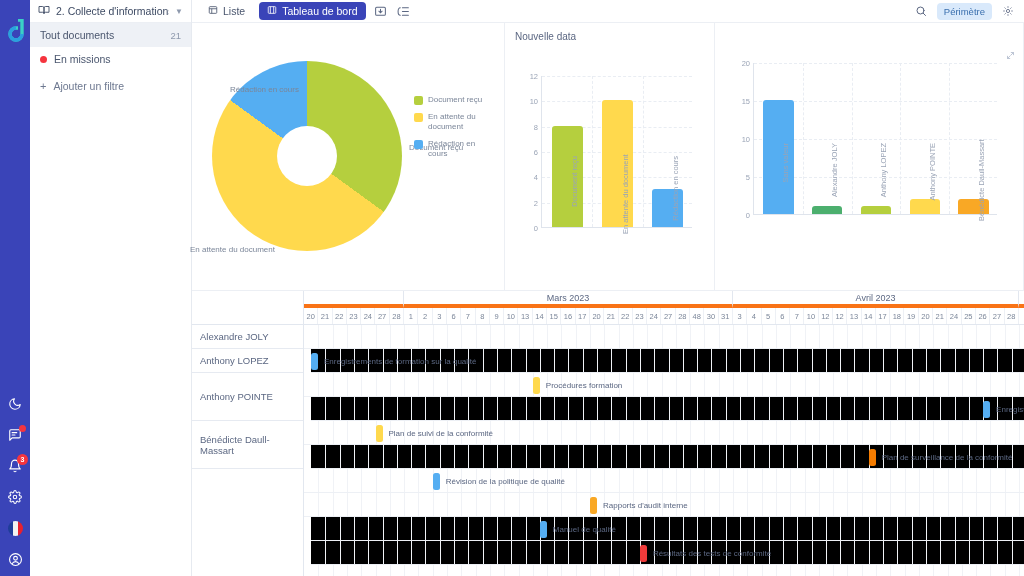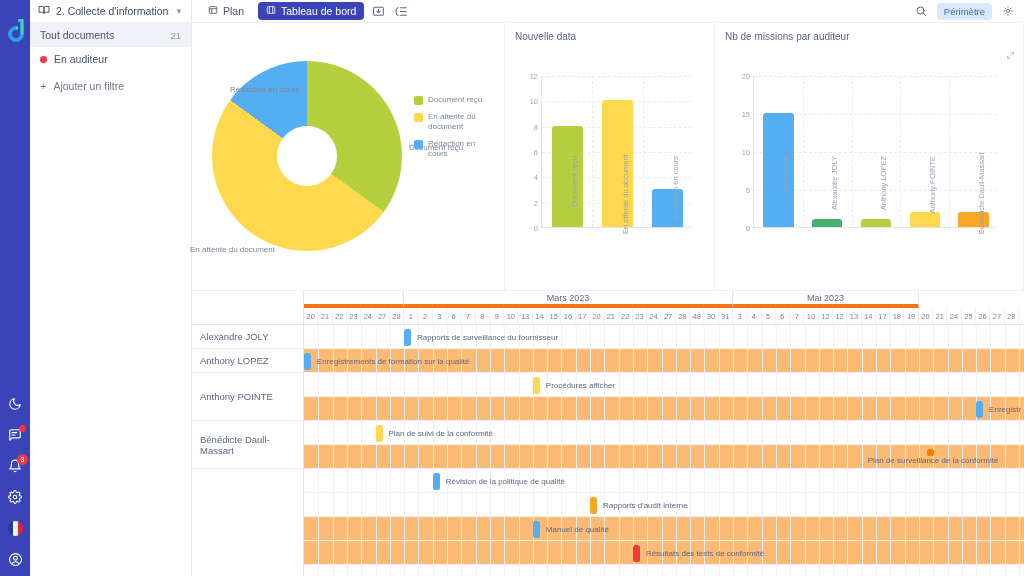--- a/index.html
+++ b/index.html
@@ -98,21 +98,21 @@
   }
   .g-right { flex:1; position:relative; overflow:hidden; }
   .months { display:flex; height:17px; }
   .mcell { border-right:1px solid #e2e7ef; border-bottom:4px solid #f97316; font-size:9px; color:#5b6782;
            display:flex; align-items:center; justify-content:center; }
   .days { display:flex; height:17px; border-bottom:1px solid #e2e7ef; }
   .dcell { border-right:1px solid #edf0f5; font-size:7.5px; color:#7b8699;
            display:flex; align-items:center; justify-content:center; flex:0 0 14.3px; }
   .rows { position:relative; }
   .grow { position:relative; height:24px; border-bottom:1px solid #edf0f5; }
-  .grow.alt { background:#fdba74; }
+  .grow.alt { background:#000000;margin-left:7px; }
   .grow .vgrid { position:absolute; top:0; bottom:0; border-left:1px solid #f0f2f6;}
   .task { position:absolute; top:4px; height:17px; display:flex; align-items:center; }
   .task .chip { width:7px; height:17px; border-radius:2.5px; flex:0 0 7px; }
   .task .tname { margin-left:6px; font-size:8px; color:#5b6782; white-space:nowrap; }
 </style>
 </head>
 <body>
 
 <div id="app">
 
@@ -177,39 +177,39 @@
       <span class="title">2. Collecte d'informations</span>
       <span class="chev">▼</span>
     </div>
 
     <div class="filter-row active">
       <span>Tout documents</span>
       <span class="count">21</span>
     </div>
     <div class="filter-row">
       <span class="reddot"></span>
-      <span>En auditeur</span>
+      <span>En missions</span>
     </div>
     <div class="add-filter">
       <span class="plus">+</span>
       <span>Ajouter un filtre</span>
     </div>
   </div>
 
   <div class="main">
 
     <div class="topbar">
       <div class="tab">
         <span>
           <svg width="10" height="10" viewBox="0 0 24 24" fill="none" stroke="#4a566e" stroke-width="2">
               <rect x="3" y="4" width="18" height="16" rx="2"></rect>
               <path d="M3 9h18M9 9v11"></path>
             </svg>
         </span>
-        <span>Plan</span>
+        <span>Liste</span>
       </div>
       <div class="tab active">
         <span>
           <svg width="10" height="10" viewBox="0 0 24 24" fill="none" stroke="#ffffff" stroke-width="2">
               <rect x="3" y="4" width="18" height="16" rx="2"></rect>
               <path d="M8 4v16M16 4v16"></path>
             </svg>
         </span>
         <span>Tableau de bord</span>
       </div>
@@ -295,21 +295,20 @@
                 <div class="bar" style="left: 59.8967px; width: 31.2067px; height: 126.667px; background: rgb(255, 217, 77);"></div>
                 <div class="xlab" style="left: 78.5px; top: 158px; width: 78px;">En attente du document</div>
                 <div class="bar" style="left: 110.23px; width: 31.2067px; height: 38px; background: rgb(85, 174, 242);"></div>
                 <div class="xlab" style="left: 128.833px; top: 158px; width: 78px;">Rédaction en cours</div>
               </div>
             </div>
         </div>
       </div>
 
       <div class="card c3">
-        <div class="card-title">Nb de missions par auditeur</div>
         <div class="expand-ico">
           <svg width="9" height="9" viewBox="0 0 24 24" fill="none" stroke="#b7c0d0" stroke-width="2.4" stroke-linecap="round">
               <path d="M14 4h6v6M20 4l-7 7M10 20H4v-6M4 20l7-7"></path>
             </svg>
         </div>
         <div class="chart-area">
           <div class="bc">
               <div class="plot" id="plot2" style="left:28px; right:12px; top:8px; height:152px;">
                 <div class="gl" style="top: 152px; border-top-color: transparent;"></div>
                 <div class="ytick" style="top: 152px;">0</div>
@@ -349,20 +348,21 @@
             <div class="g-grp" style="height: 24px;">Anthony LOPEZ</div>
             <div class="g-grp" style="height: 48px;">Anthony POINTE</div>
             <div class="g-grp" style="height: 48px;">Bénédicte Daull-Massart</div>
             <div class="g-grp" style="height: 120px;"></div>
           </div>
       </div>
       <div class="g-right">
         <div class="months" id="months">
             <div class="mcell" style="flex: 0 0 100.1px;"></div>
             <div class="mcell" style="flex: 0 0 328.9px;">Mars 2023</div>
+            <div class="mcell" style="flex: 0 0 286px;">Avril 2023</div>
             <div class="mcell" style="flex: 0 0 185.9px;">Mai 2023</div>
           </div>
         <div class="days" id="days">
             <div class="dcell">20</div>
             <div class="dcell">21</div>
             <div class="dcell">22</div>
             <div class="dcell">23</div>
             <div class="dcell">24</div>
             <div class="dcell">27</div>
             <div class="dcell">28</div>
@@ -456,24 +456,20 @@
               <div class="vgrid" style="left: 586.3px;"></div>
               <div class="vgrid" style="left: 600.6px;"></div>
               <div class="vgrid" style="left: 614.9px;"></div>
               <div class="vgrid" style="left: 629.2px;"></div>
               <div class="vgrid" style="left: 643.5px;"></div>
               <div class="vgrid" style="left: 657.8px;"></div>
               <div class="vgrid" style="left: 672.1px;"></div>
               <div class="vgrid" style="left: 686.4px;"></div>
               <div class="vgrid" style="left: 700.7px;"></div>
               <div class="vgrid" style="left: 715px;"></div>
-              <div class="task" style="left: 100.1px;">
-                <span class="chip" style="background: rgb(85, 174, 242);"></span>
-                <span class="tname">Rapports de surveillance du fournisseur</span>
-              </div>
             </div>
             <div style="height: 0px;"></div>
             <div class="grow alt">
               <div class="vgrid" style="left: 14.3px;"></div>
               <div class="vgrid" style="left: 28.6px;"></div>
               <div class="vgrid" style="left: 42.9px;"></div>
               <div class="vgrid" style="left: 57.2px;"></div>
               <div class="vgrid" style="left: 71.5px;"></div>
               <div class="vgrid" style="left: 85.8px;"></div>
               <div class="vgrid" style="left: 100.1px;"></div>
@@ -572,21 +568,21 @@
               <div class="vgrid" style="left: 614.9px;"></div>
               <div class="vgrid" style="left: 629.2px;"></div>
               <div class="vgrid" style="left: 643.5px;"></div>
               <div class="vgrid" style="left: 657.8px;"></div>
               <div class="vgrid" style="left: 672.1px;"></div>
               <div class="vgrid" style="left: 686.4px;"></div>
               <div class="vgrid" style="left: 700.7px;"></div>
               <div class="vgrid" style="left: 715px;"></div>
               <div class="task" style="left: 228.8px;">
                 <span class="chip" style="background: rgb(255, 217, 77);"></span>
-                <span class="tname">Procédures afficher</span>
+                <span class="tname">Procédures formation</span>
               </div>
             </div>
             <div class="grow alt">
               <div class="vgrid" style="left: 14.3px;"></div>
               <div class="vgrid" style="left: 28.6px;"></div>
               <div class="vgrid" style="left: 42.9px;"></div>
               <div class="vgrid" style="left: 57.2px;"></div>
               <div class="vgrid" style="left: 71.5px;"></div>
               <div class="vgrid" style="left: 85.8px;"></div>
               <div class="vgrid" style="left: 100.1px;"></div>
@@ -739,21 +735,21 @@
               <div class="vgrid" style="left: 586.3px;"></div>
               <div class="vgrid" style="left: 600.6px;"></div>
               <div class="vgrid" style="left: 614.9px;"></div>
               <div class="vgrid" style="left: 629.2px;"></div>
               <div class="vgrid" style="left: 643.5px;"></div>
               <div class="vgrid" style="left: 657.8px;"></div>
               <div class="vgrid" style="left: 672.1px;"></div>
               <div class="vgrid" style="left: 686.4px;"></div>
               <div class="vgrid" style="left: 700.7px;"></div>
               <div class="vgrid" style="left: 715px;"></div>
-              <div class="task" style="left: 557.7px; flex-direction: column;">
+              <div class="task" style="left: 557.7px;">
                 <span class="chip" style="background: rgb(245, 124, 0);"></span>
                 <span class="tname">Plan de surveillance de la conformité</span>
               </div>
             </div>
             <div style="height: 0px;"></div>
             <div class="grow">
               <div class="vgrid" style="left: 14.3px;"></div>
               <div class="vgrid" style="left: 28.6px;"></div>
               <div class="vgrid" style="left: 42.9px;"></div>
               <div class="vgrid" style="left: 57.2px;"></div>

